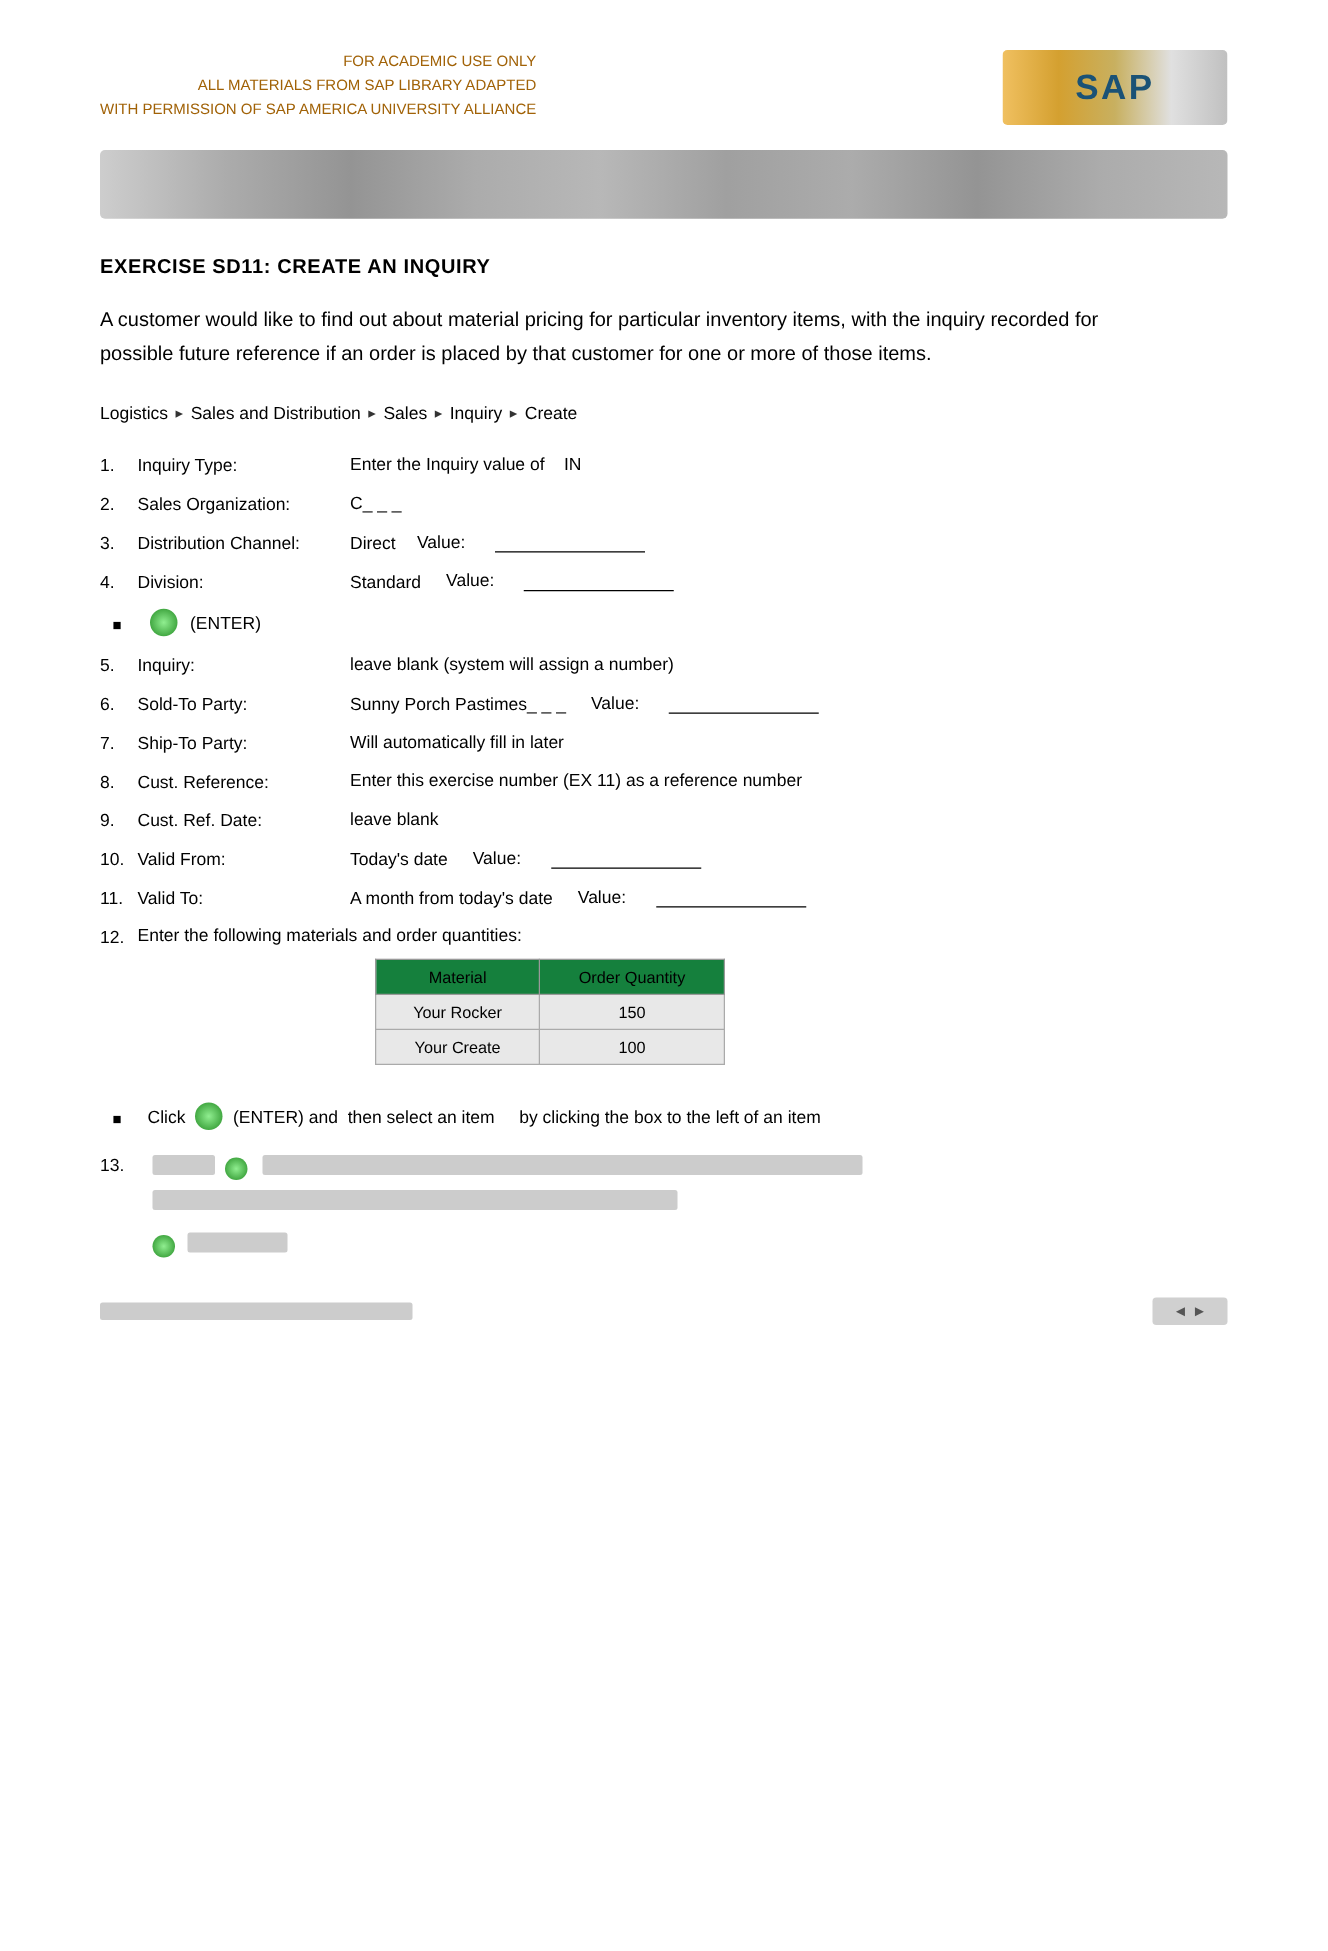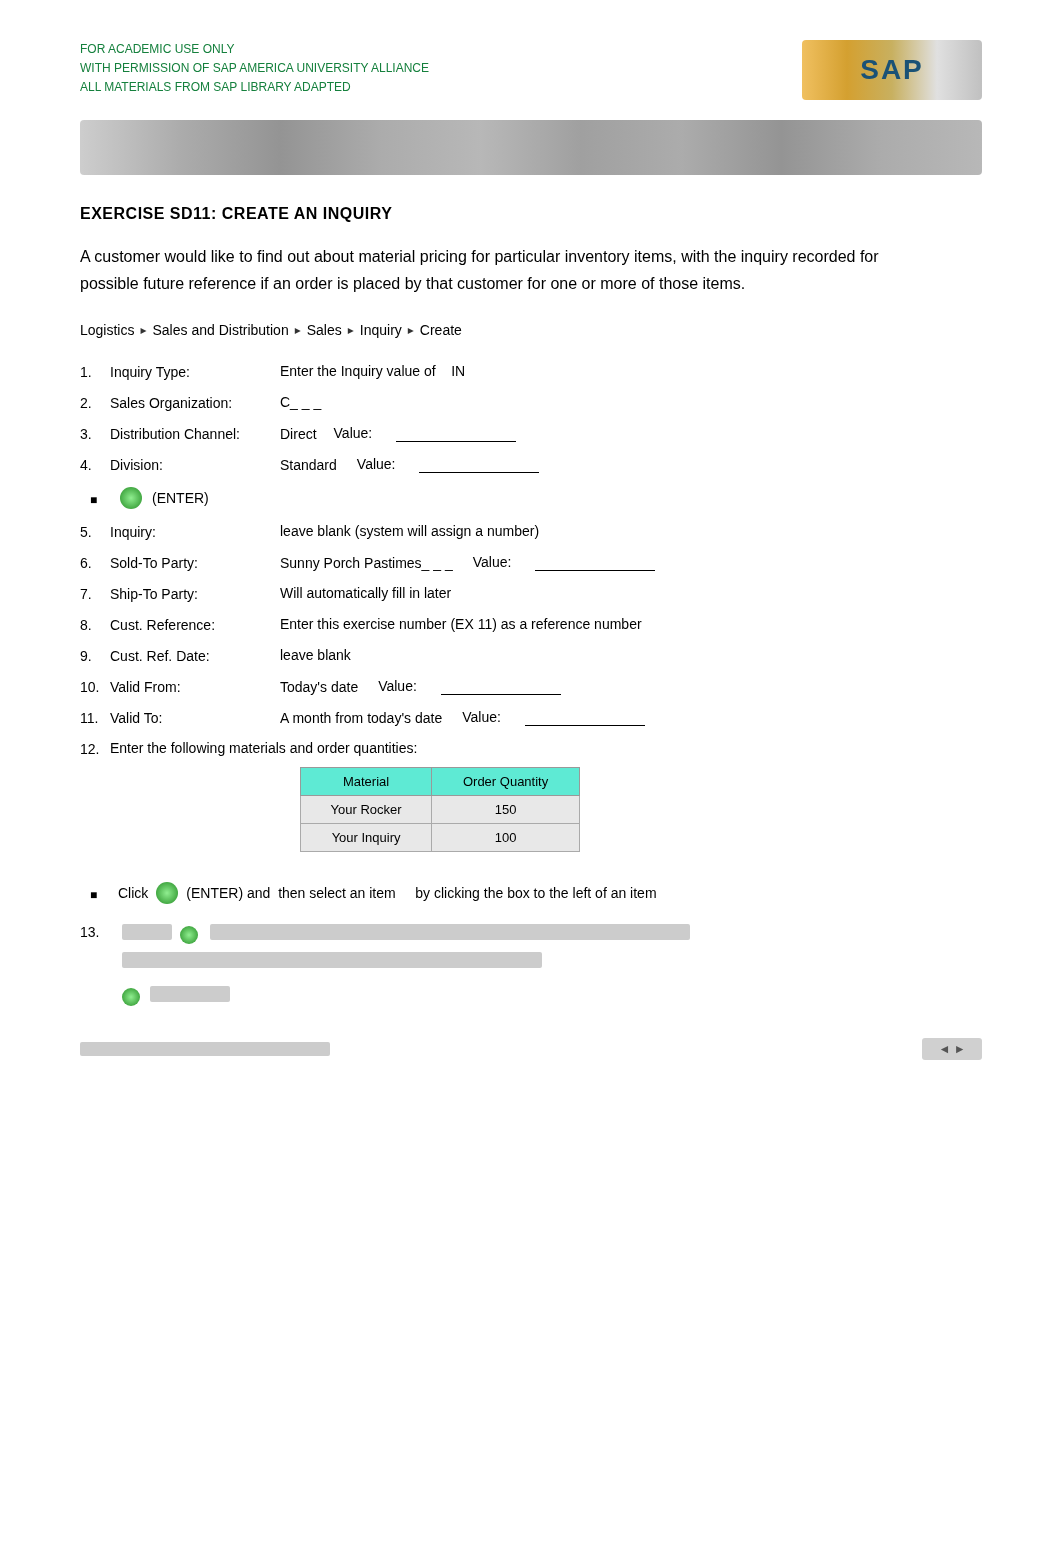--- a/index.html
+++ b/index.html
@@ -20,22 +20,23 @@
 
     .header-section {
       display: flex;
       justify-content: space-between;
       align-items: flex-start;
       margin-bottom: 20px;
     }
 
     .header-text {
       font-size: 12px;
-      color: #15803d;
+      color: #a16207;
       line-height: 1.6;
+      text-align: right;
     }
 
     .sap-logo {
       width: 180px;
       height: 60px;
       background: linear-gradient(135deg, #f5a623 0%, #f5a623 40%, #e8e8e8 40%);
       position: relative;
       overflow: hidden;
       border-radius: 4px;
     }
@@ -146,21 +147,21 @@
       margin-top: 10px;
     }
 
     .materials-table {
       border-collapse: collapse;
       min-width: 280px;
       background: #e8e8e8;
     }
 
     .materials-table th {
-      background: #5eead4;
+      background: #15803d;
       border: 1px solid #999;
       padding: 6px 20px;
       font-size: 13px;
       font-weight: normal;
       text-align: center;
     }
 
     .materials-table td {
       background: #e8e8e8;
       border: 1px solid #aaa;
@@ -255,22 +256,22 @@
       font-size: 12px;
       padding-top: 3px;
     }
   </style>
 </head>
 <body>
 
 <div class="header-section">
   <div class="header-text">
     <div>FOR ACADEMIC USE ONLY</div>
+    <div>ALL MATERIALS FROM SAP LIBRARY ADAPTED</div>
     <div>WITH PERMISSION OF SAP AMERICA UNIVERSITY ALLIANCE</div>
-    <div>ALL MATERIALS FROM SAP LIBRARY ADAPTED</div>
   </div>
   <div class="sap-logo">
     <div class="sap-logo-inner">
       <span class="sap-text">SAP</span>
     </div>
   </div>
 </div>
 
 <div class="banner-bar"></div>
 
@@ -389,21 +390,21 @@
         <th>Material</th>
         <th>Order Quantity</th>
       </tr>
     </thead>
     <tbody>
       <tr>
         <td>Your Rocker</td>
         <td>150</td>
       </tr>
       <tr>
-        <td>Your Inquiry</td>
+        <td>Your Create</td>
         <td>100</td>
       </tr>
     </tbody>
   </table>
 </div>
 
 <div class="click-row" style="margin-top: 30px;">
   <span class="step-bullet">■</span>
   <span>Click</span>
   <span class="click-icon"></span>

